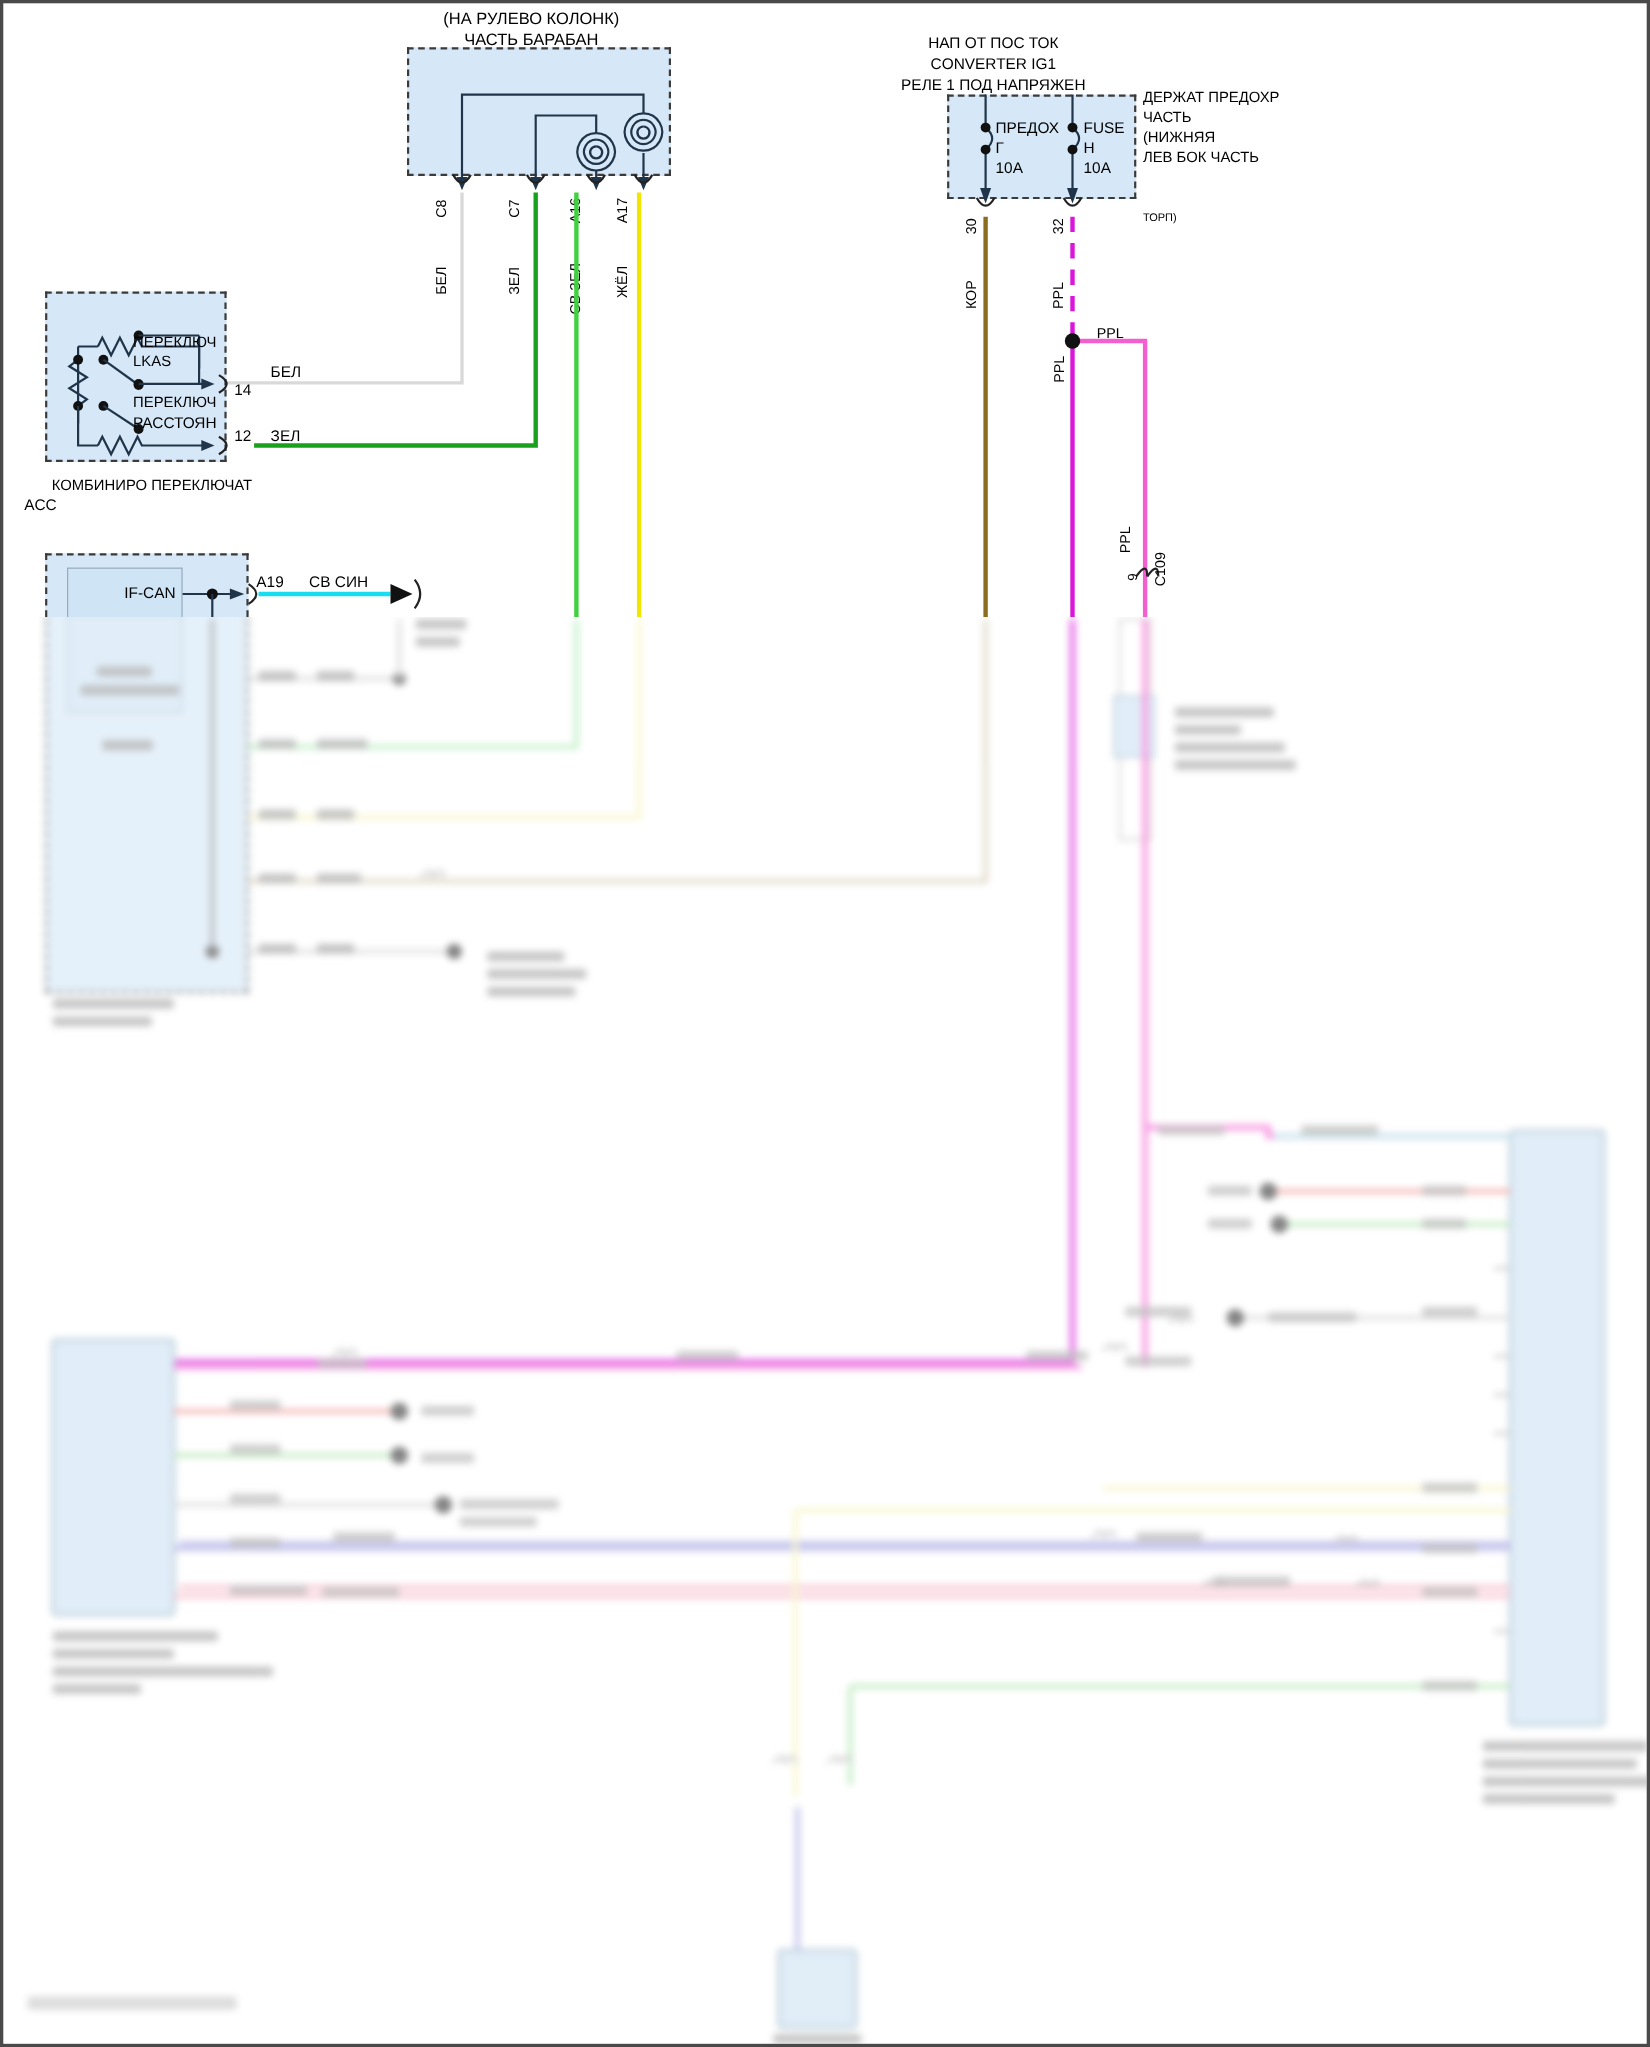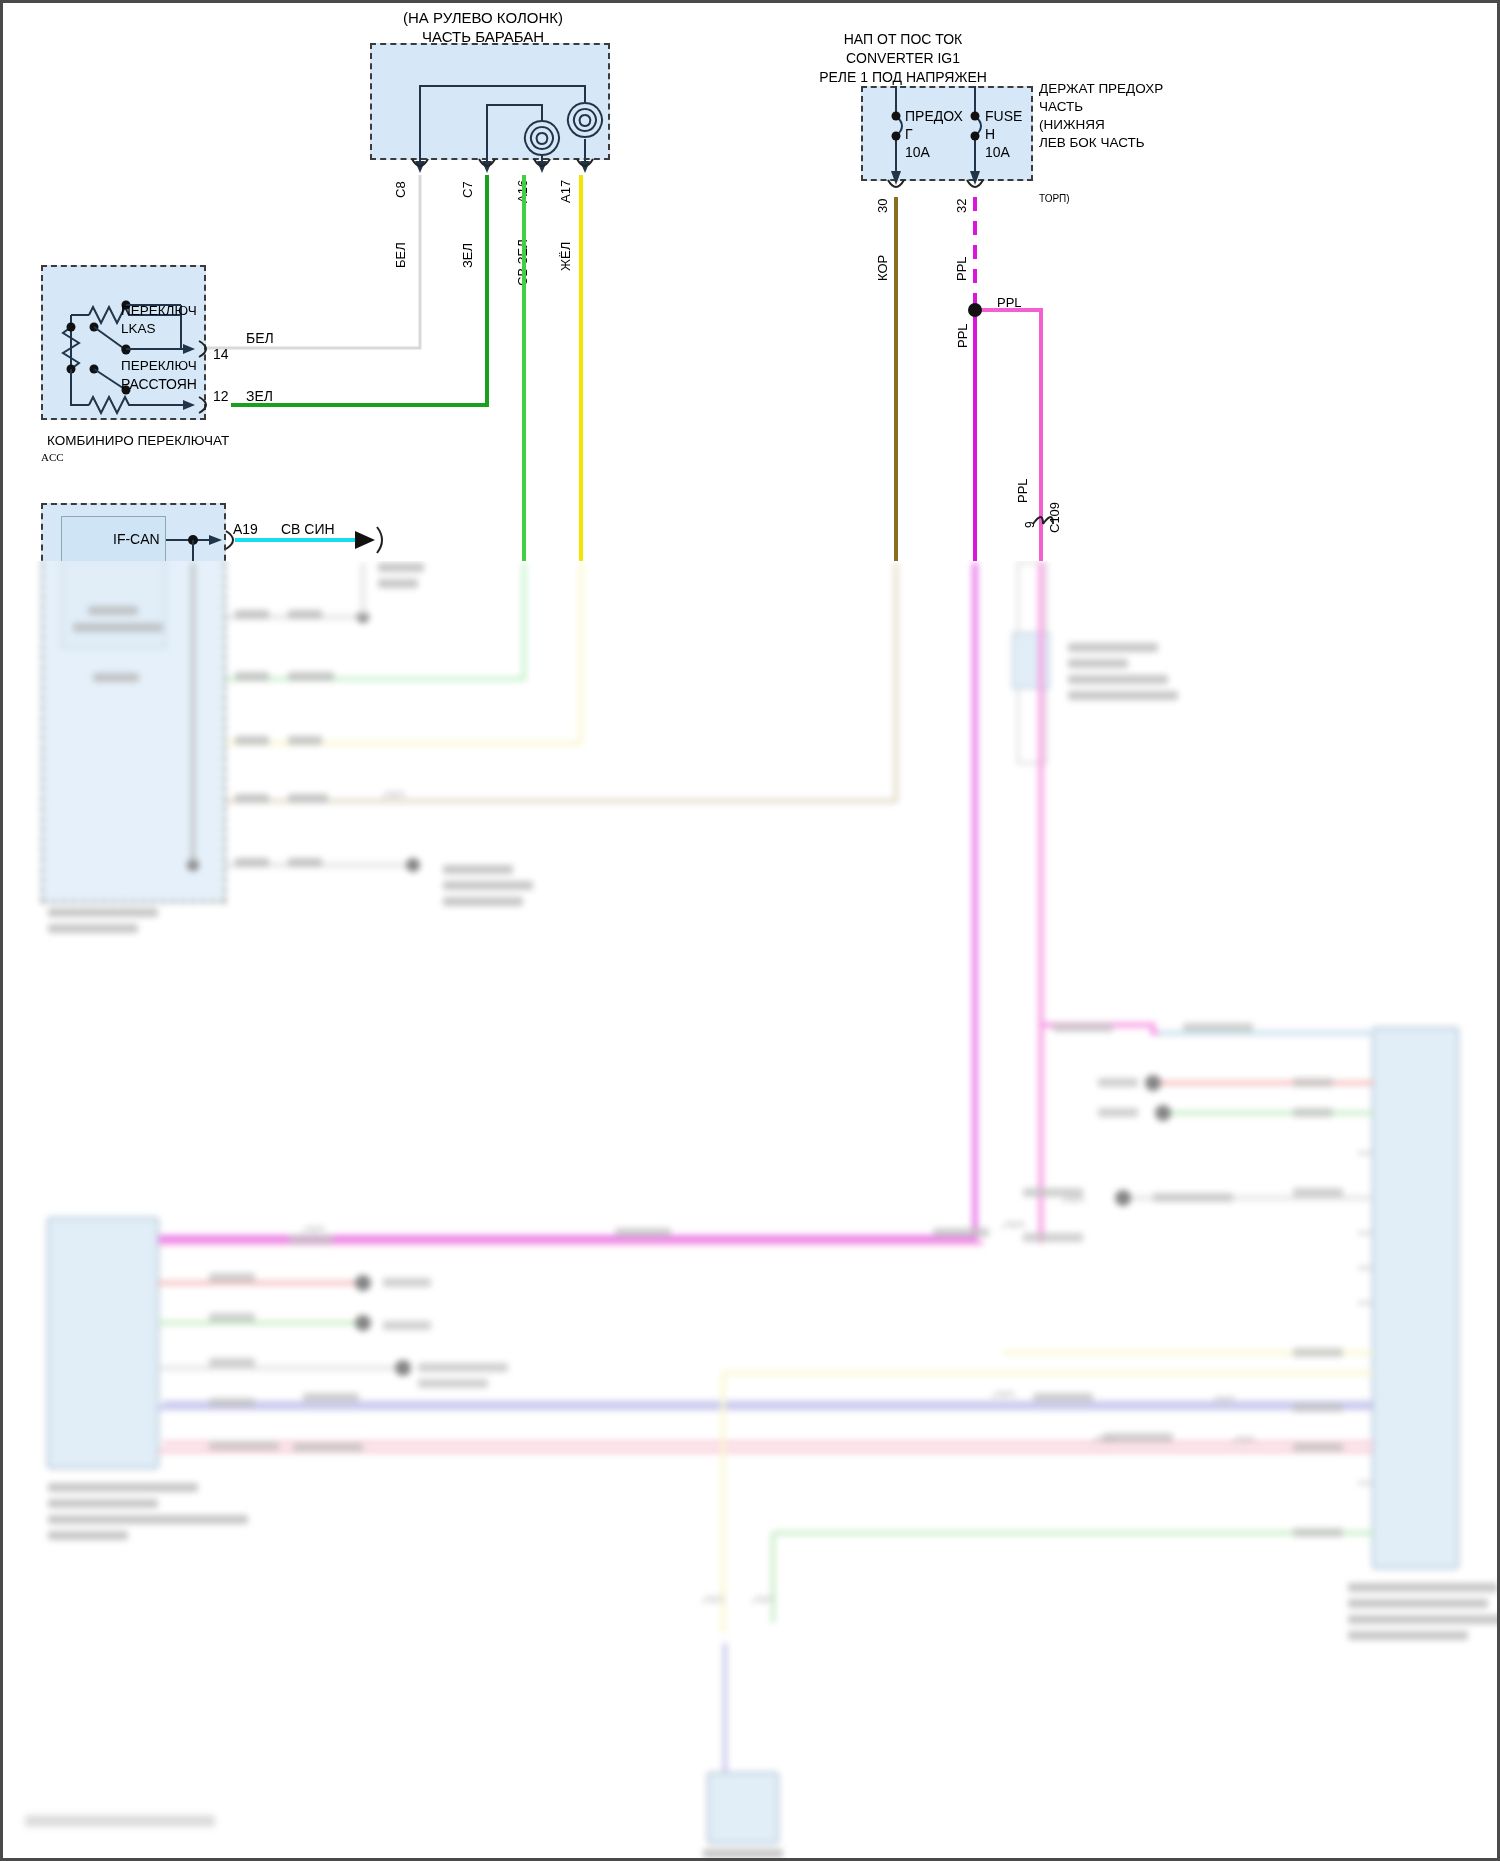--- a/index.html
+++ b/index.html
@@ -189,21 +189,21 @@
       <polyline points="48,140 52,132 60,148 68,132 76,148 84,132 88,140 150,140" fill="none" stroke="#20354a" stroke-width="2"></polyline>
       <polygon points="142,135 154,140 142,145" fill="#20354a"></polygon>
     </svg>
 
     <div class="lbl" style="left:118px;top:300px;font-size:13.5px;">ПЕРЕКЛЮЧ</div>
     <div class="lbl" style="left:118px;top:318px;font-size:13.5px;">LKAS</div>
     <div class="lbl" style="left:118px;top:355px;font-size:13.5px;">ПЕРЕКЛЮЧ</div>
     <div class="lbl" style="left:118px;top:373px;font-size:14px;">РАССТОЯН</div>
 
     <div class="lbl" style="left:44px;top:430px;font-size:13.5px;">КОМБИНИРО ПЕРЕКЛЮЧАТ</div>
-    <div class="lbl" style="left:38px;top:448px;font-size:11px;font-family:Liberation Serif, serif;">ACC</div>
+    <div class="lbl" style="left:19px;top:448px;font-size:14px;">ACC</div>
 
     <svg class="blk" style="left:196px;top:330px;" width="22" height="100">
       <path d="M0,8 q14,8 0,16" fill="none" stroke="#222" stroke-width="2"></path>
       <path d="M0,64 q14,8 0,16" fill="none" stroke="#222" stroke-width="2"></path>
     </svg>
 
     <div class="lbl" style="left:210px;top:327px;font-size:14px;margin-top:16px;">14</div>
     <div class="lbl" style="left:243px;top:327px;font-size:14px;">БЕЛ</div>
     <div class="lbl" style="left:210px;top:385px;font-size:14px;">12</div>
     <div class="lbl" style="left:243px;top:385px;font-size:14px;">ЗЕЛ</div>

